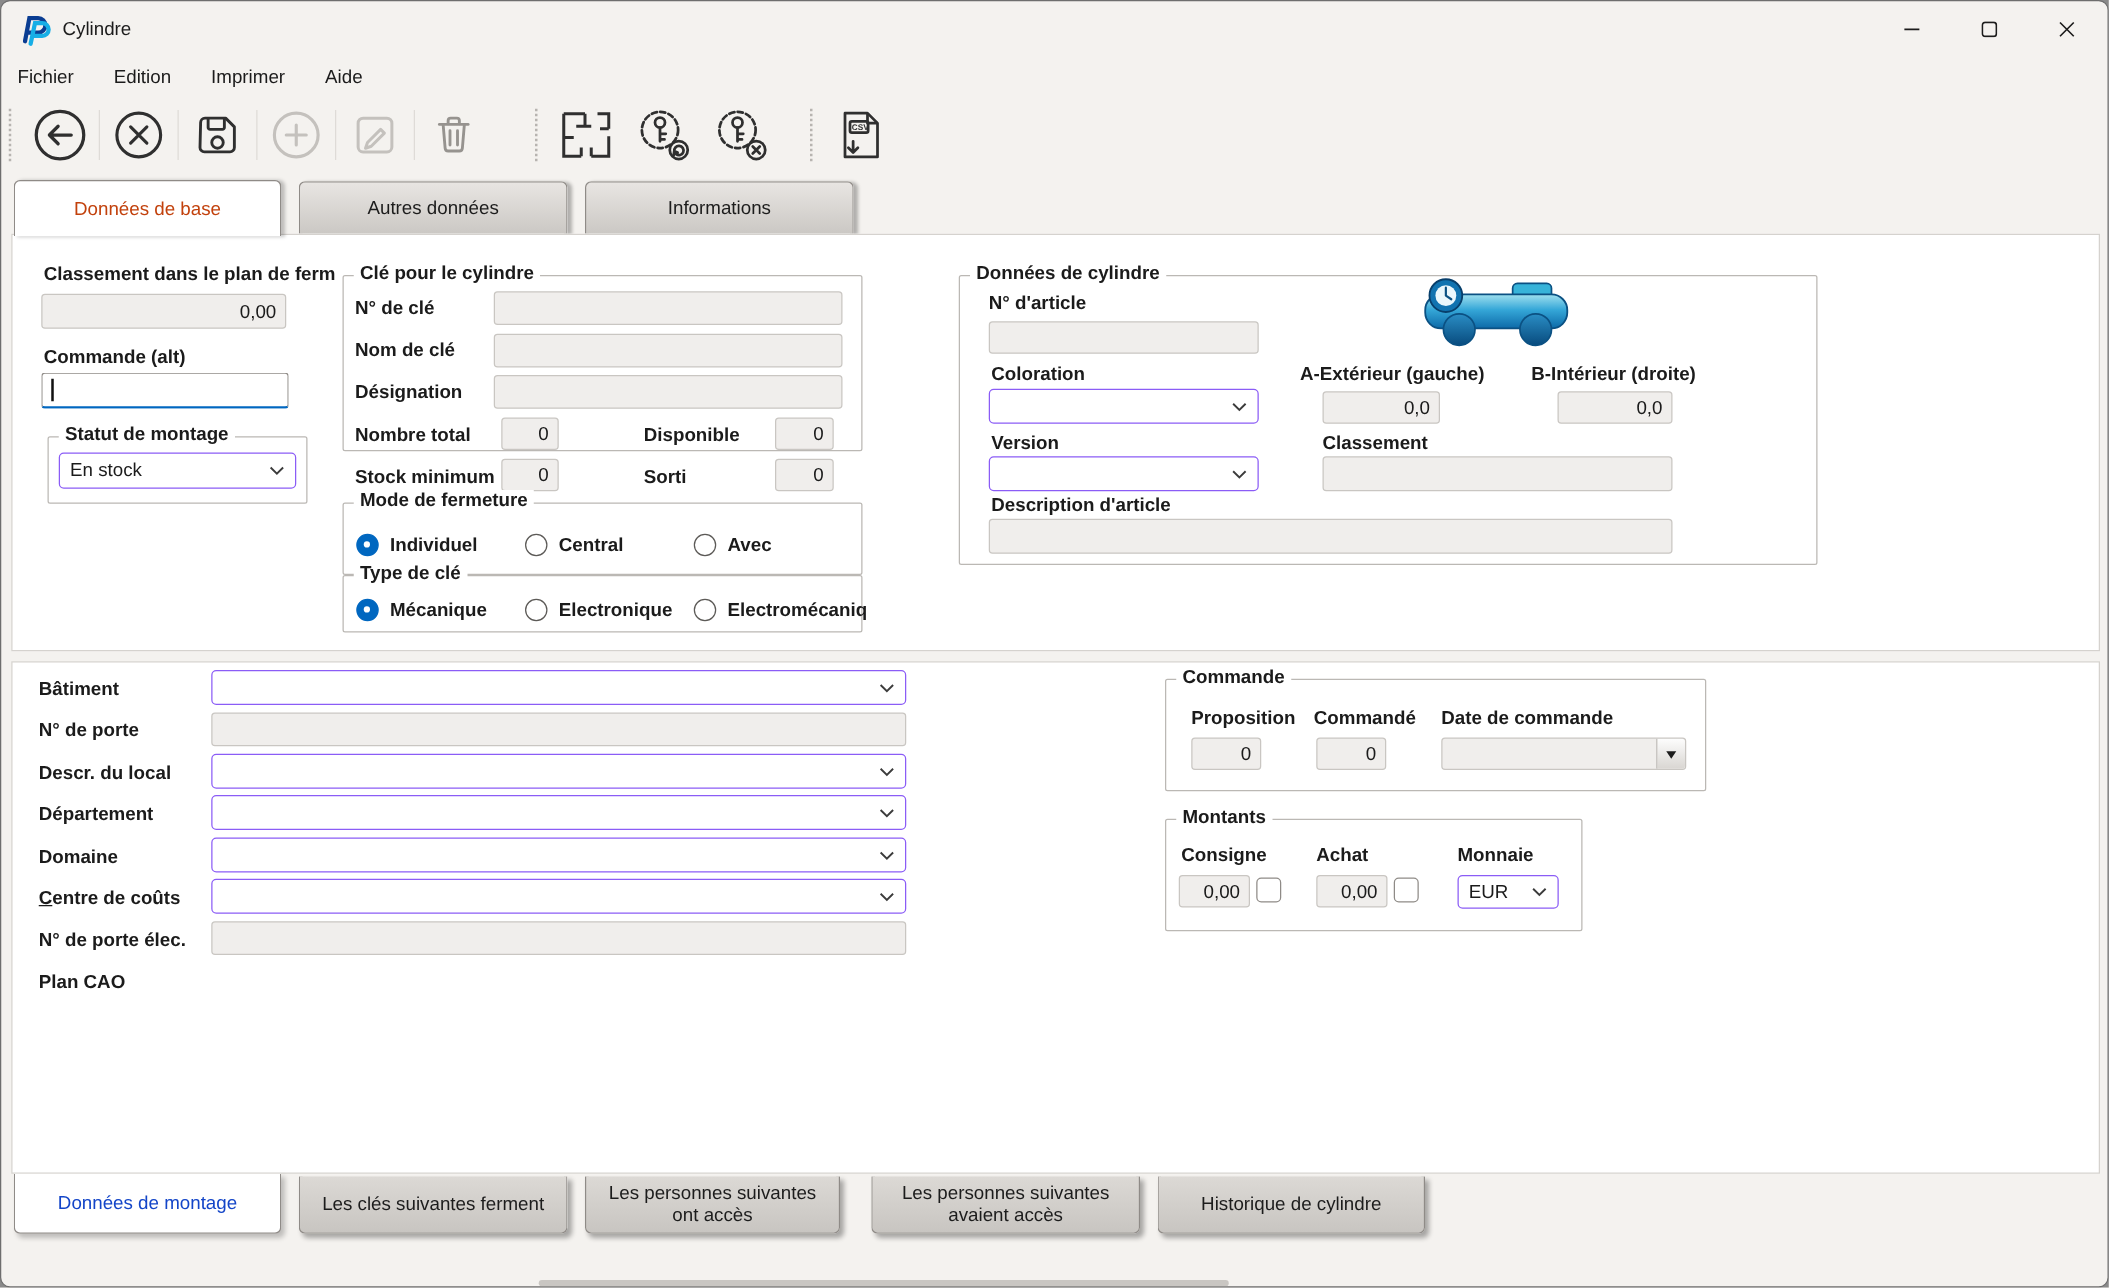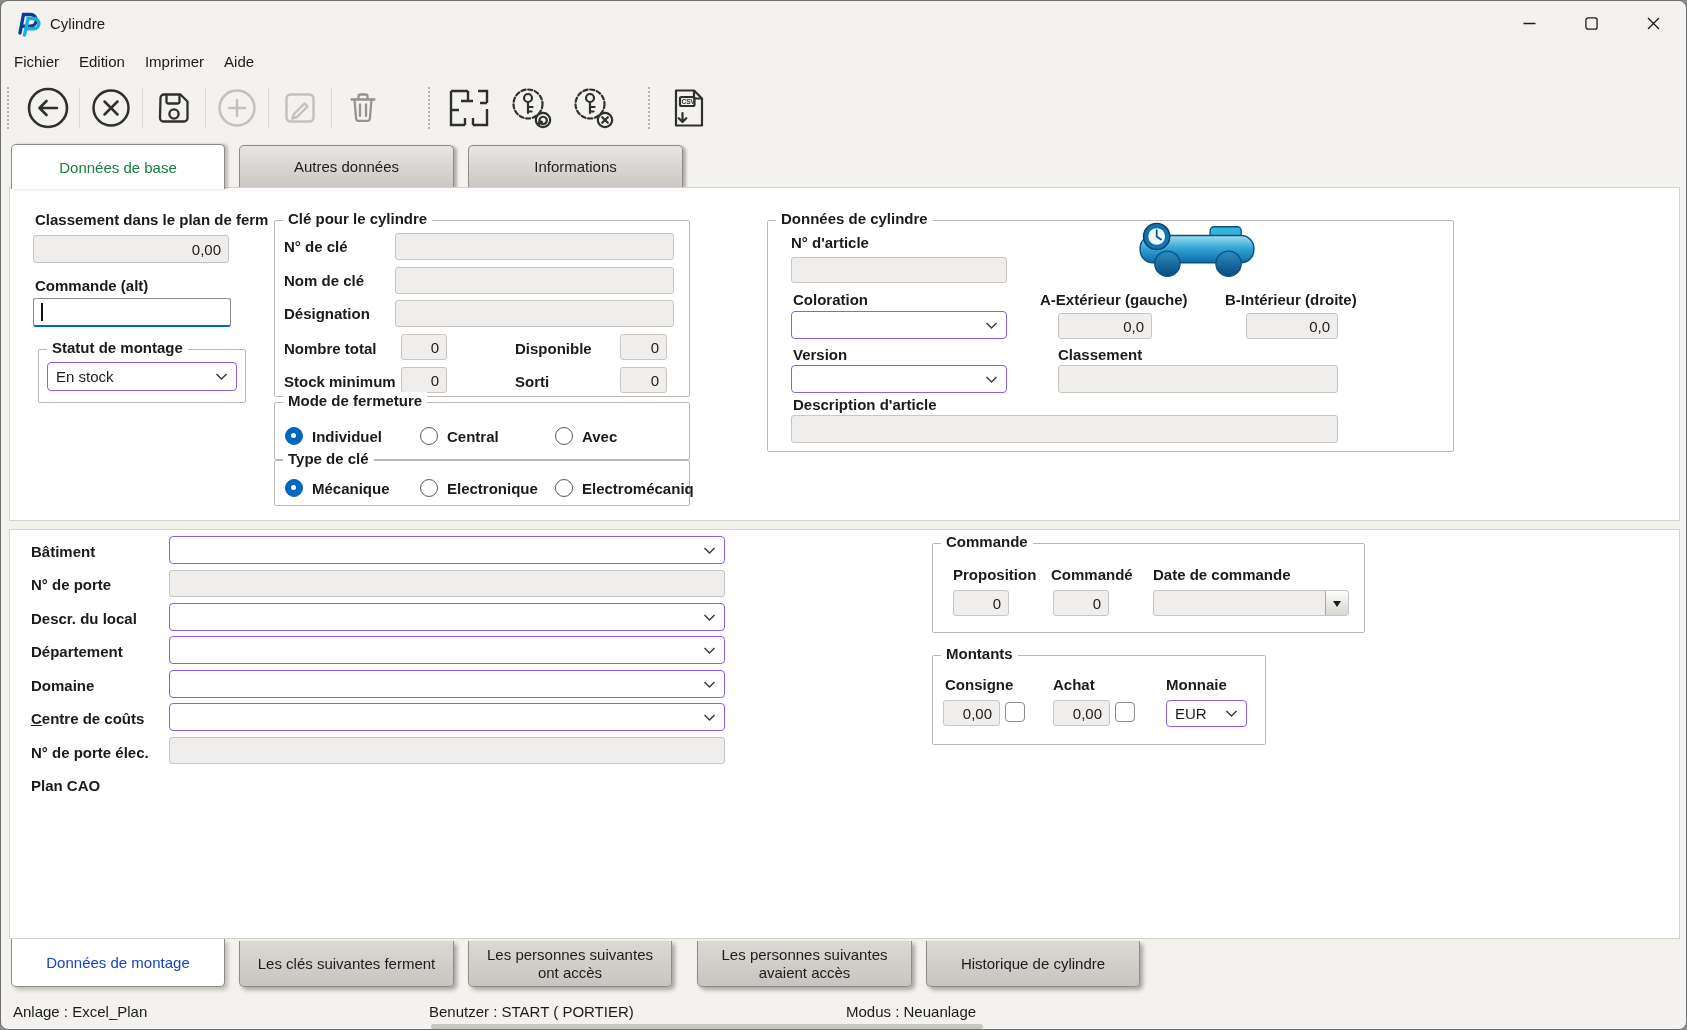--- a/index.html
+++ b/index.html
@@ -9,35 +9,35 @@
             font-size:15px; color:#1b1b1b; }
 
   
   .titlebar { position:absolute; left:0; top:0; width:100%; height:45px; display:flex; align-items:center; }
   .app-logo { margin-left:13px; width:27px; height:27px; display:flex; }
   .win-title { margin-left:9px; font-size:15px; }
   .win-controls { position:absolute; right:2px; top:0; height:45px; display:flex; }
   .win-btn { width:62px; height:100%; display:flex; align-items:center; justify-content:center; cursor:pointer; }
 
   
-  .menubar { position:absolute; left:3px; top:45px; height:30px; display:flex; align-items:center; }
+  .menubar { position:absolute; left:3px; top:45px; height:30px; display:flex; align-items:center;gap:12px; }
   .menu-item { padding:0 10px; cursor:pointer; }
 
   
   .toolbar { position:absolute; left:0; top:75px; width:100%; height:64px; display:flex; align-items:center; }
   .grip { width:4px; height:42px; border-left:2px dotted #b7b4b0; margin:0 6px; cursor:grab; }
   .tbtn { width:62px; height:56px; display:flex; align-items:center; justify-content:center; cursor:pointer; background:none; border:none; }
   .tsep { width:1px; height:40px; background:#dedbd7; }
 
   
   .ttab, .btab { position:absolute; display:flex; align-items:center; justify-content:center;
                  text-align:center; border:1px solid #8f8b87; cursor:pointer; color:#1c1c1c; }
   .ttab { top:144px; height:42px; border-bottom:none; border-radius:5px 5px 0 0;
           background:linear-gradient(180deg,#e8e5e2,#cbc8c4); box-shadow:3px 1px 3px rgba(0,0,0,0.28); }
-  .ttab.active { top:143px; height:45px; background:#fff; color:#15803d; z-index:4; box-shadow:3px 0 3px rgba(0,0,0,0.22); }
+  .ttab.active { top:143px; height:45px; background:#fff; color:#c2410c; z-index:4; box-shadow:3px 0 3px rgba(0,0,0,0.22); }
   .btab { top:940px; height:46px; border-top:none; border-radius:0 0 5px 5px; line-height:1.15; padding:2px 8px;
           background:linear-gradient(180deg,#dcd9d5,#c8c5c1); box-shadow:3px 3px 4px rgba(0,0,0,0.32); }
   .btab.active { top:938px; height:48px; background:#fff; color:#1345c8; z-index:4; box-shadow:3px 3px 4px rgba(0,0,0,0.22); }
 
   
   .panel { position:absolute; background:#fff; border:1px solid #d5d2ce; }
   #panel1 { left:8px; top:186px; width:1671px; height:334px; }
   #panel2 { left:8px; top:528px; width:1671px; height:410px; }
 
   
@@ -223,21 +223,21 @@
     <div class="groupbox" style="left:28px;top:161px;width:208px;height:54px">
       <span class="gb-title">Statut de montage</span>
       <div class="dropdown" style="left:8px;top:12px;width:190px;height:29px">
         <span class="dd-value">En stock</span>
         <svg width="13" height="9" viewBox="0 0 13 9" fill="none" stroke="#3c3c3c" stroke-width="1.5">
             <path d="M1.5 2 L6.5 7 L11.5 2"></path>
           </svg>
       </div>
     </div>
 
-    <div class="groupbox" style="left:264px;top:32px;width:416px;height:177px">
+    <div class="groupbox" style="left:264px;top:32px;width:416px;height:141px">
       <span class="gb-title">Clé pour le cylindre</span>
       <div class="lbl" style="left:9px;top:17px">N° de clé</div>
       <div class="field" style="left:120px;top:12px;width:279px;height:27px"></div>
       <div class="lbl" style="left:9px;top:51px">Nom de clé</div>
       <div class="field" style="left:120px;top:46px;width:279px;height:27px"></div>
       <div class="lbl" style="left:9px;top:84px">Désignation</div>
       <div class="field" style="left:120px;top:79px;width:279px;height:27px"></div>
       <div class="lbl" style="left:9px;top:119px">Nombre total</div>
       <div class="field num" style="left:126px;top:113px;width:46px;height:26px">
         <span>0</span>
@@ -451,21 +451,16 @@
   <div class="btab" style="left:467px;width:204px">
     <span>Les personnes suivantes ont accès</span>
   </div>
   <div class="btab" style="left:696px;width:215px">
     <span>Les personnes suivantes avaient accès</span>
   </div>
   <div class="btab" style="left:925px;width:214px">
     <span>Historique de cylindre</span>
   </div>
 
-  <div class="statusbar">
-    <span class="status-item" style="left:12px">Anlage : Excel_Plan</span>
-    <span class="status-item" style="left:428px">Benutzer : START  ( PORTIER)</span>
-    <span class="status-item" style="left:845px">Modus : Neuanlage</span>
-  </div>
 
   <div class="bottom-scroll"></div>
 
 </div>
 
 </body></html>

